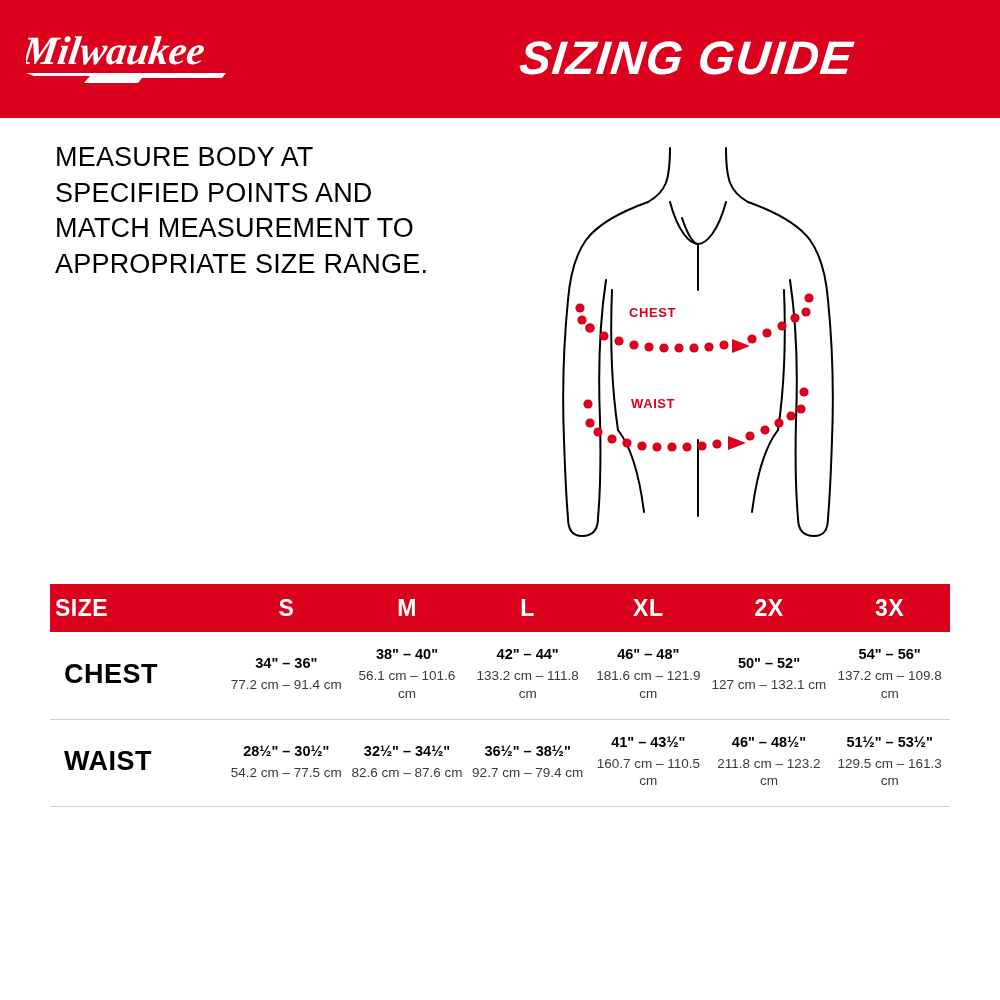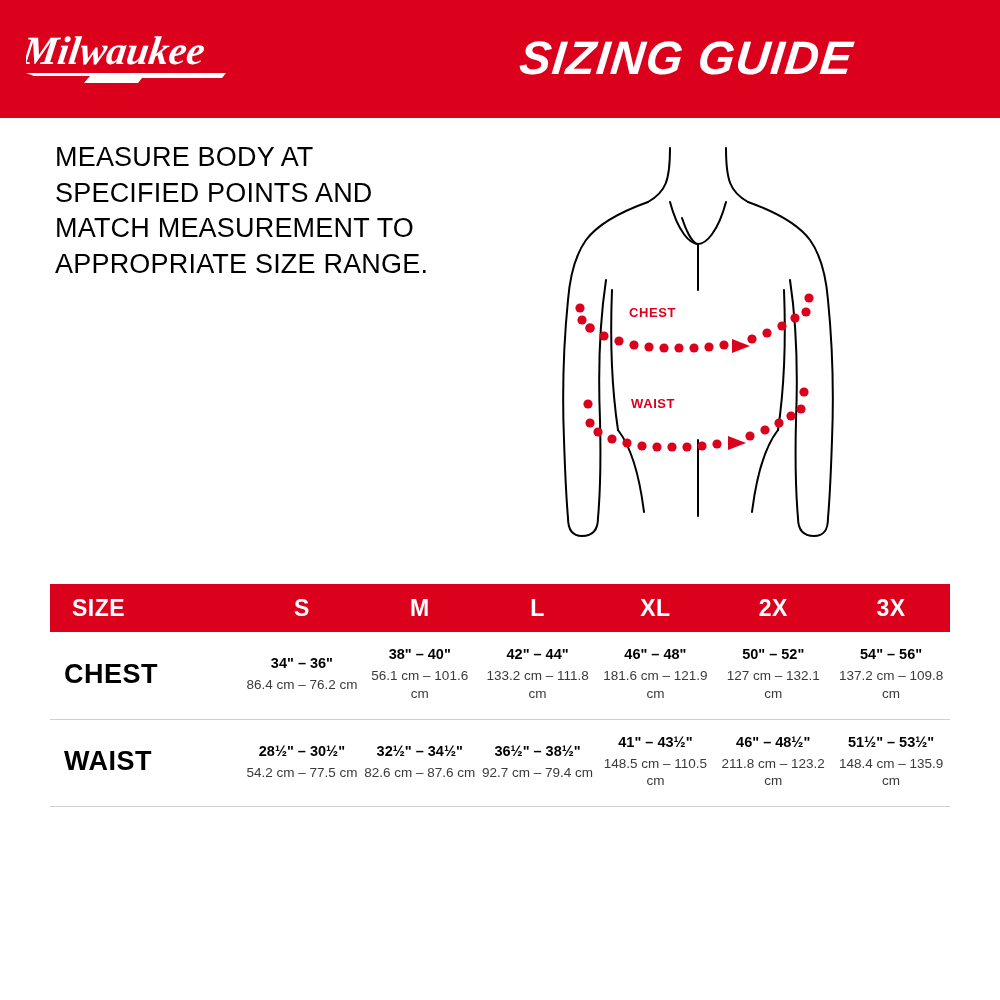--- a/index.html
+++ b/index.html
@@ -94,21 +94,21 @@
     background: #db011c;
     color: #ffffff;
     font-size: 23px;
     font-weight: bold;
     height: 46px;
     text-align: center;
     letter-spacing: 0.5px;
   }
   table.size-table thead th.first-col {
     text-align: left;
-    padding-left: 22px;
+    padding-left: 5px;
     width: 170px;
   }
   table.size-table tbody td {
     border-bottom: 1px solid #cfcfcf;
     vertical-align: middle;
     text-align: center;
     padding: 14px 2px 16px 2px;
   }
   table.size-table tbody td.row-label {
     text-align: left;
@@ -245,21 +245,21 @@
         <th>XL</th>
         <th>2X</th>
         <th>3X</th>
       </tr>
     </thead>
     <tbody>
       <tr>
         <td class="row-label">CHEST</td>
         <td>
           <div class="val-in">34" – 36"</div>
-          <div class="val-cm">86.4 cm – 76.2 cm</div>
+          <div class="val-cm">77.2 cm – 91.4 cm</div>
         </td>
         <td>
           <div class="val-in">38" – 40"</div>
           <div class="val-cm">56.1 cm – 101.6 cm</div>
         </td>
         <td>
           <div class="val-in">42" – 44"</div>
           <div class="val-cm">133.2 cm – 111.8 cm</div>
         </td>
         <td>
@@ -284,26 +284,26 @@
         <td>
           <div class="val-in">32½" – 34½"</div>
           <div class="val-cm">82.6 cm – 87.6 cm</div>
         </td>
         <td>
           <div class="val-in">36½" – 38½"</div>
           <div class="val-cm">92.7 cm – 79.4 cm</div>
         </td>
         <td>
           <div class="val-in">41" – 43½"</div>
-          <div class="val-cm">148.5 cm – 110.5 cm</div>
+          <div class="val-cm">160.7 cm – 110.5 cm</div>
         </td>
         <td>
           <div class="val-in">46" – 48½"</div>
           <div class="val-cm">211.8 cm – 123.2 cm</div>
         </td>
         <td>
           <div class="val-in">51½" – 53½"</div>
-          <div class="val-cm">148.4 cm – 135.9 cm</div>
+          <div class="val-cm">129.5 cm – 161.3 cm</div>
         </td>
       </tr>
     </tbody>
   </table>
 </div>
 
 </body></html>

